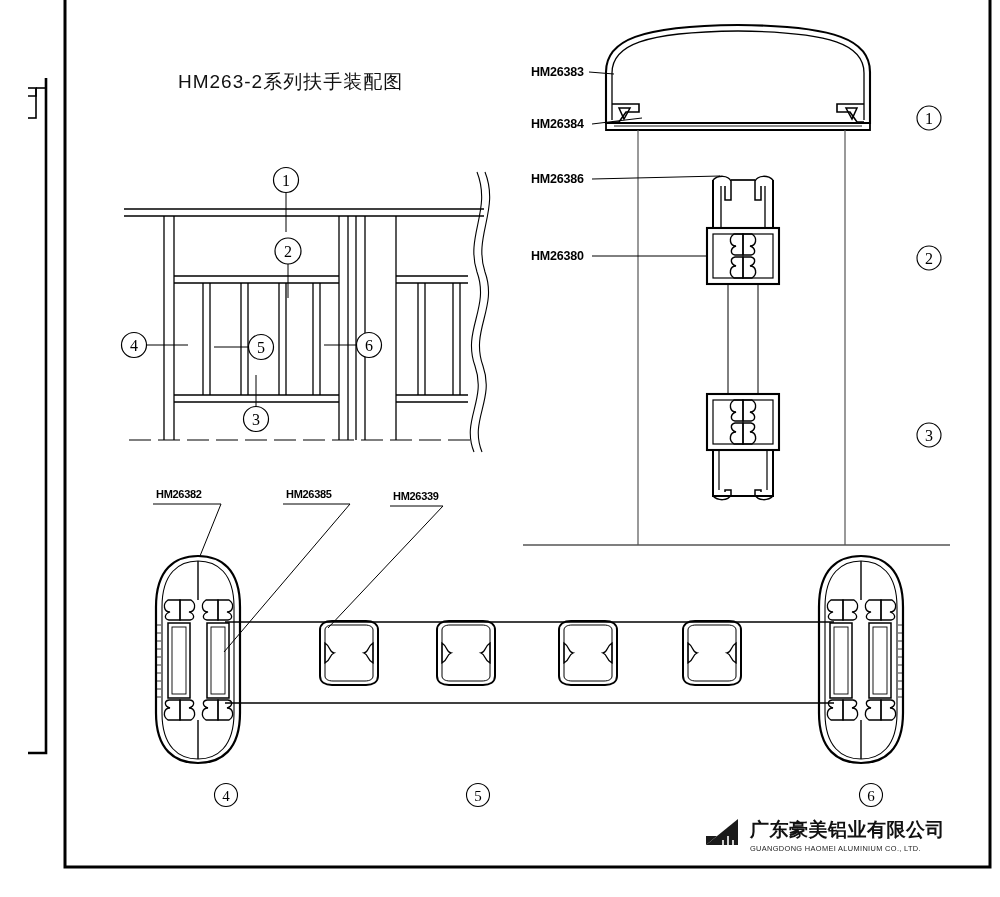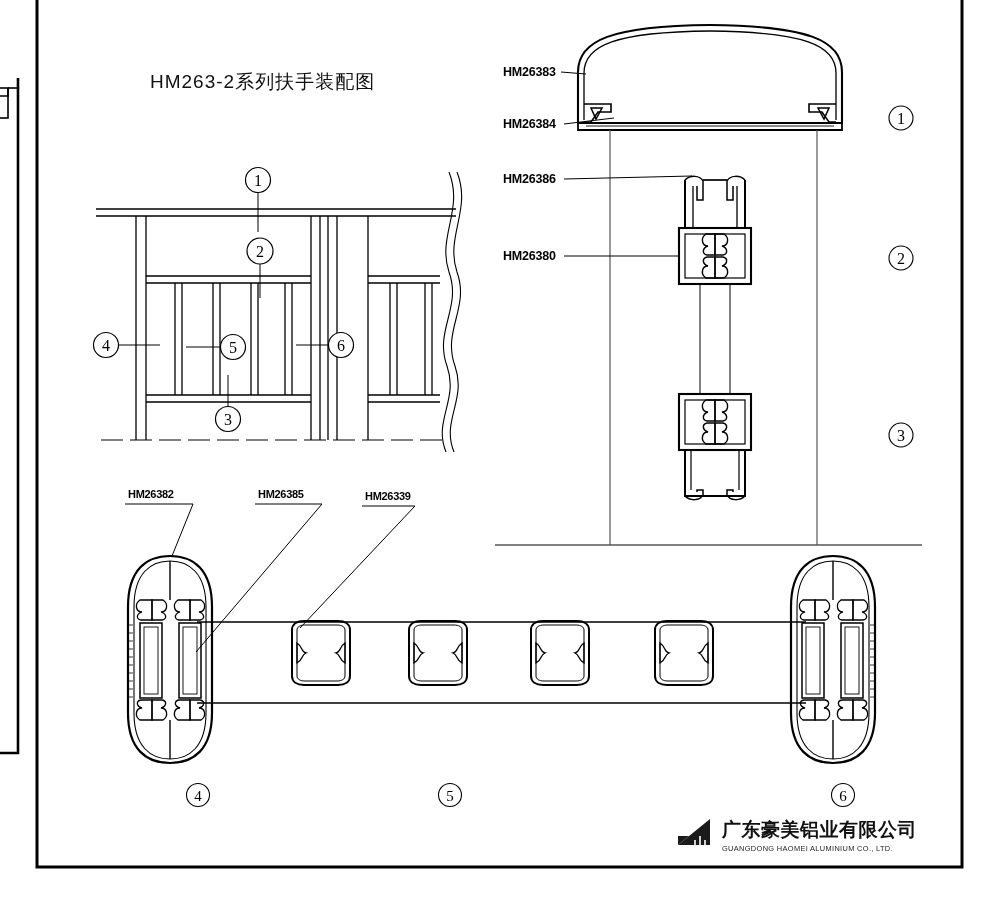--- a/index.html
+++ b/index.html
@@ -1,18 +1,18 @@
 <!DOCTYPE html>
 <html><head>
 <meta charset="utf-8">
 <style>
   html,body{margin:0;padding:0;background:#ffffff;}
   body{width:1000px;height:897px;overflow:hidden;
        font-family:"Liberation Sans",sans-serif;}
-  #sheet{position:relative;width:936px;height:897px;background:#fff;}
+  #sheet{position:relative;width:936px;height:897px;background:#fff;padding-left:28px;}
   svg{display:block;}
   .lbl{font-family:"Liberation Sans",sans-serif;font-size:12.5px;fill:#000;
        letter-spacing:-0.2px;font-weight:600;}
   .lblsm{font-family:"Liberation Sans",sans-serif;font-size:11px;fill:#000;
        letter-spacing:-0.3px;font-weight:600;}
   .title{font-family:"Liberation Sans",sans-serif;font-size:19px;fill:#111;
        letter-spacing:1px;}
   .cnum{font-family:"Liberation Serif",serif;font-size:16px;fill:#000;
        text-anchor:middle;}
   .cnumb{font-family:"Liberation Serif",serif;font-size:15px;fill:#000;

